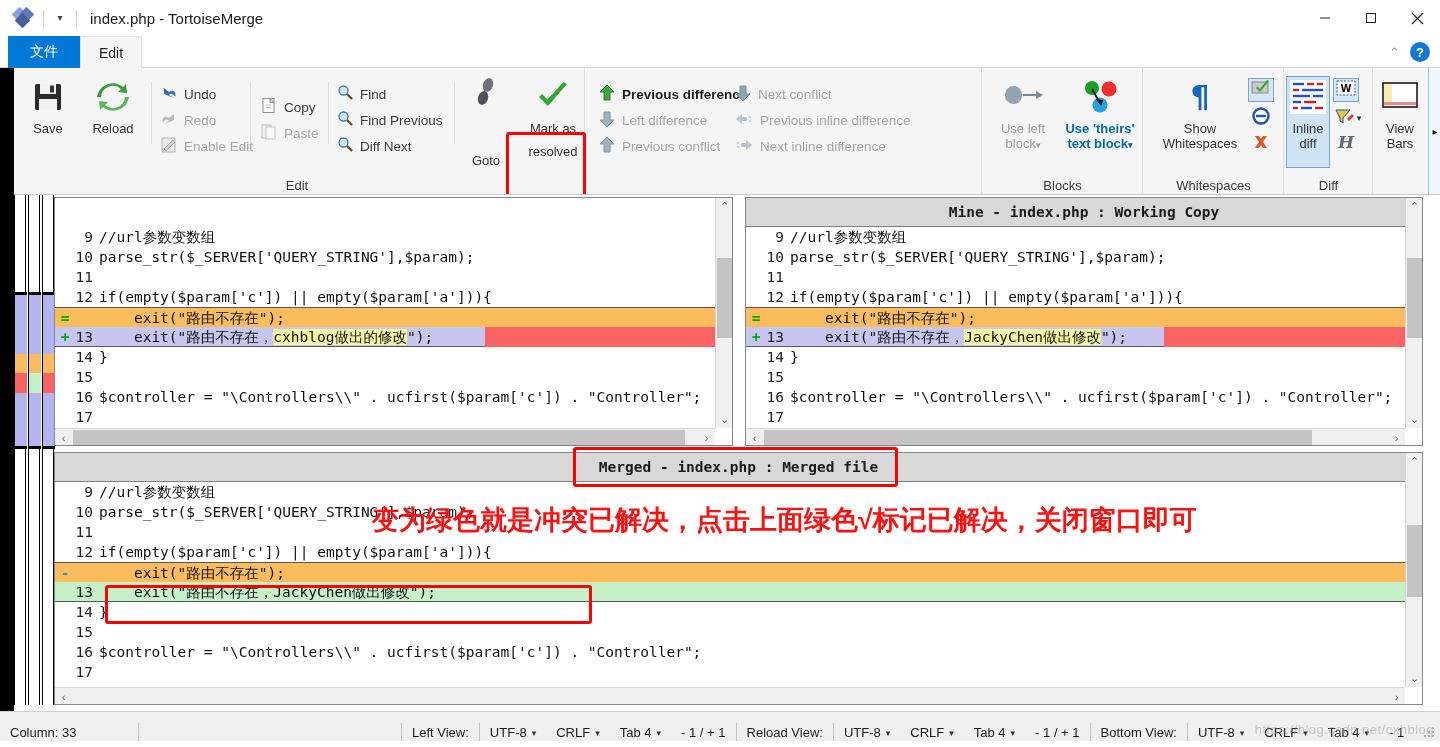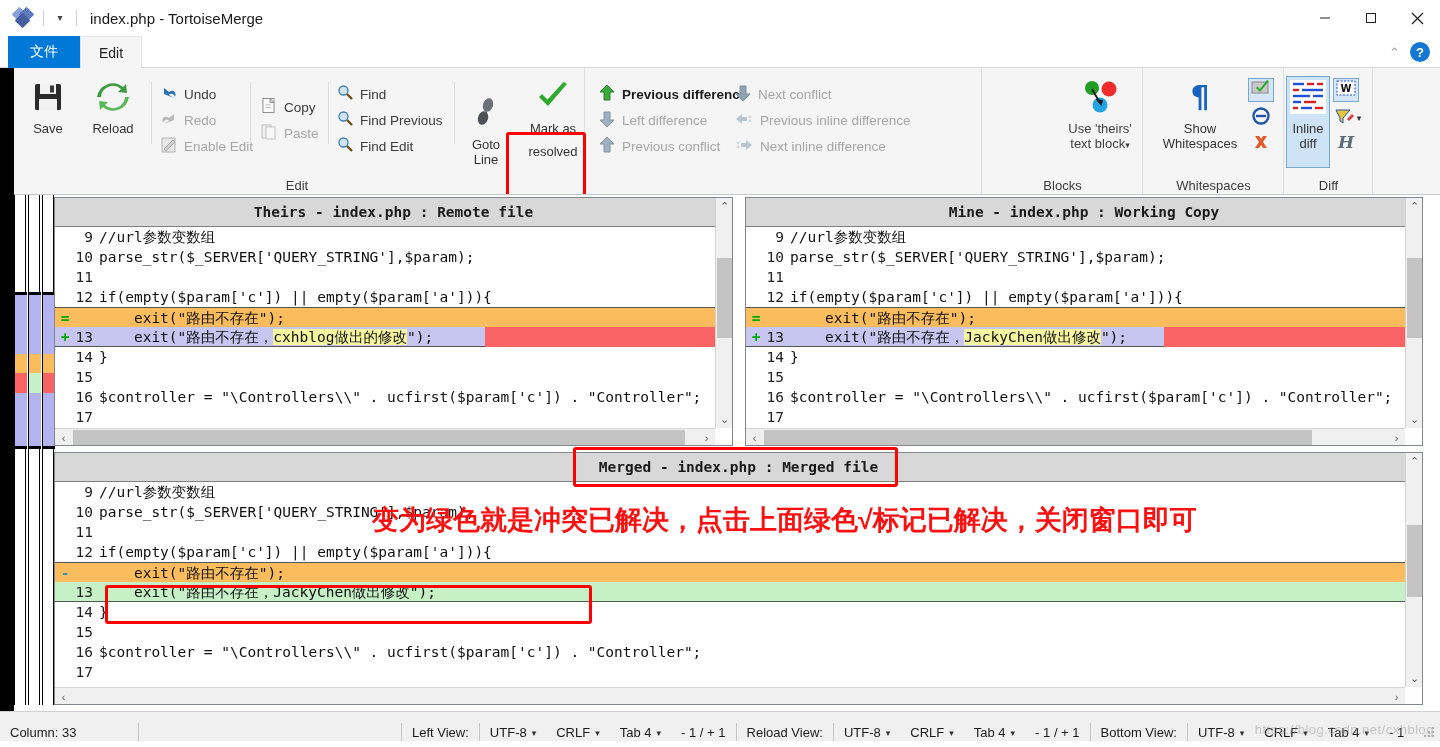--- a/index.html
+++ b/index.html
@@ -348,26 +348,26 @@
         </span>
         <span>Find Previous</span>
       </div>
       <div class="small-btn" style="left:327px; top:68px;">
         <span class="icon">
           <svg width="17" height="17" viewBox="0 0 17 17">
               <circle cx="6.5" cy="6.5" r="4.5" fill="#cfe5f7" stroke="#3d7fb5" stroke-width="1.3"></circle>
               <line x1="10" y1="10" x2="15" y2="15" stroke="#6b4a12" stroke-width="2.3"></line>
             </svg>
         </span>
-        <span>Find Edit</span>
+        <span>Diff Next</span>
       </div>
 
       <div style="position:absolute;left:444px;top:14px;width:1px;height:62px;background:#dcdcdc;"></div>
 
-      <div class="big-btn" style="left:450px; top:28px; width:52px;">
+      <div class="big-btn" style="left:450px; top:8px; width:52px;gap:36px;">
         <span class="icon">
           <svg width="34" height="34" viewBox="0 0 34 34">
             <ellipse cx="19" cy="9" rx="5" ry="7" fill="#6d7278" transform="rotate(18 19 9)"></ellipse>
             <ellipse cx="14" cy="22" rx="5" ry="7" fill="#4d5258" transform="rotate(18 14 22)"></ellipse>
           </svg>
         </span>
         <span class="lbl">Goto</span>
         <span class="lbl" style="margin-top:0">Line</span>
       </div>
 
@@ -436,22 +436,33 @@
               <circle cx="4" cy="11" r="1.4" fill="#cdd7e1"></circle>
             </svg>
         </span>
         <span>Next inline difference</span>
       </div>
     </div>
 
     <div class="rgroup" style="left:983px; width:160px;">
       <span class="rgroup-title">Blocks</span>
 
-
-      <div class="big-btn" style="left:76px; top:12px; width:82px; color:#404040;">
+      <div class="big-btn" style="left:4px; top:12px; width:72px; color:#9a9a9a;">
+        <span class="icon">
+          <svg width="42" height="34" viewBox="0 0 42 34">
+            <rect x="3" y="6" width="17" height="18" rx="8.5" fill="#94a3b3"></rect>
+            <line x1="21" y1="15" x2="37" y2="15" stroke="#7a8897" stroke-width="2"></line>
+            <path d="M41 15 L34 11 L34 19 Z" fill="#7a8897"></path>
+          </svg>
+        </span>
+        <span class="lbl">Use left</span>
+        <span style="white-space:nowrap"><span>block</span><span style="font-size:9px">▾</span></span>
+      </div>
+
+      <div class="big-btn" style="left:76px; top:12px; width:82px; color:#0369a1;font-weight:bold;">
         <span class="icon">
           <svg width="44" height="34" viewBox="0 0 44 34">
             <circle cx="14" cy="8" r="7" fill="#1f9e22"></circle>
             <circle cx="31" cy="9" r="7.5" fill="#ef2b2b"></circle>
             <circle cx="22" cy="25" r="7.5" fill="#22a2e0"></circle>
             <line x1="14" y1="9" x2="22" y2="23" stroke="#1a1a1a" stroke-width="1.8"></line>
             <path d="M23.5 26 L17.5 19 L25 20 Z" fill="#1a1a1a"></path>
           </svg>
         </span>
         <span class="lbl">Use 'theirs'</span>
@@ -543,20 +554,34 @@
       </div>
       <div style="position:absolute;left:48px;top:64px;width:26px;height:24px;display:flex;align-items:center;justify-content:center;">
         <span>
           <svg width="20" height="18" viewBox="0 0 20 18">
               <text x="10" y="15" font-family="DejaVu Serif, serif" font-style="italic" font-size="17" font-weight="bold" fill="#5d6b7a" text-anchor="middle">H</text>
             </svg>
         </span>
       </div>
     </div>
 
+    <div class="rgroup" style="left:1374px; width:66px; border-right:none;">
+      <div class="big-btn" style="left:2px; top:12px; width:48px;">
+        <span class="icon">
+          <svg width="40" height="34" viewBox="0 0 40 34">
+            <rect x="3" y="3" width="34" height="24" fill="#ffffff" stroke="#1a1a1a" stroke-width="1.6"></rect>
+            <rect x="4" y="4" width="8" height="22" fill="#f4efb0"></rect>
+            <rect x="4" y="22" width="32" height="3" fill="#e88b8b"></rect>
+          </svg>
+        </span>
+        <span class="lbl">View</span>
+        <span>Bars</span>
+      </div>
+      <div style="position:absolute;left:54px;top:0;width:14px;height:127px;border-left:1px solid #9cc3e5;border-right:1px solid #9cc3e5;background:#eff6fd;display:flex;align-items:center;justify-content:center;font-size:10px;color:#222;">▸</div>
+    </div>
   </div>
 
   <div class="leftblack"></div>
 
   <div class="locator">
     <div class="loc-col" style="left:0px;">
       <div class="loc-block" style="left:0; top:97px;  height:62px; background:#b3b3f0; border-top:3px solid #000;"></div>
       <div class="loc-block" style="left:0; top:159px; height:19px; background:#fbbc5d;"></div>
       <div class="loc-block" style="left:0; top:178px; height:20px; background:#f96363;"></div>
       <div class="loc-block" style="left:0; top:198px; height:56px; background:#b3b3f0; border-bottom:3px solid #000;"></div>
@@ -569,21 +594,20 @@
     </div>
     <div class="loc-col" style="left:28px;">
       <div class="loc-block" style="left:0; top:97px;  height:62px; background:#b3b3f0; border-top:3px solid #000;"></div>
       <div class="loc-block" style="left:0; top:159px; height:19px; background:#fbbc5d;"></div>
       <div class="loc-block" style="left:0; top:178px; height:20px; background:#f96363;"></div>
       <div class="loc-block" style="left:0; top:198px; height:56px; background:#b3b3f0; border-bottom:3px solid #000;"></div>
     </div>
   </div>
 
   <div class="pane" style="left:54px; top:197px; width:679px; height:249px;">
-    <div class="pane-head">Theirs - index.php : Remote file</div>
     <div class="code" id="left-code" style="right:17px; bottom:17px;">
         <div class="crow bg-white"><span class="gutter">9</span><span class="ctext">//url参数变数组</span></div>
         <div class="crow bg-white"><span class="gutter">10</span><span class="ctext">parse_str($_SERVER['QUERY_STRING'],$param);</span></div>
         <div class="crow bg-white"><span class="gutter">11</span><span class="ctext"></span></div>
         <div class="crow bg-white"><span class="gutter">12</span><span class="ctext">if(empty($param['c']) || empty($param['a'])){</span></div>
         <div class="crow bg-orange rowline-top"><span class="gutter"></span><span class="marker">=</span><span class="ctext">    exit("路由不存在");</span></div>
         <div class="crow bg-lav rowline-bot"><div class="redfill" style="left: 430px; right: 0px;"></div><span class="gutter">13</span><span class="marker">+</span><span class="ctext"><span>    exit("路由不存在，</span><span class="yellowhl">cxhblog做出的修改</span><span>");</span></span></div>
         <div class="crow bg-white"><span class="gutter">14</span><span class="ctext">}</span></div>
         <div class="crow bg-white"><span class="gutter">15</span><span class="ctext"></span></div>
         <div class="crow bg-white"><span class="gutter">16</span><span class="ctext">$controller = "\Controllers\\" . ucfirst($param['c']) . "Controller";</span></div>

